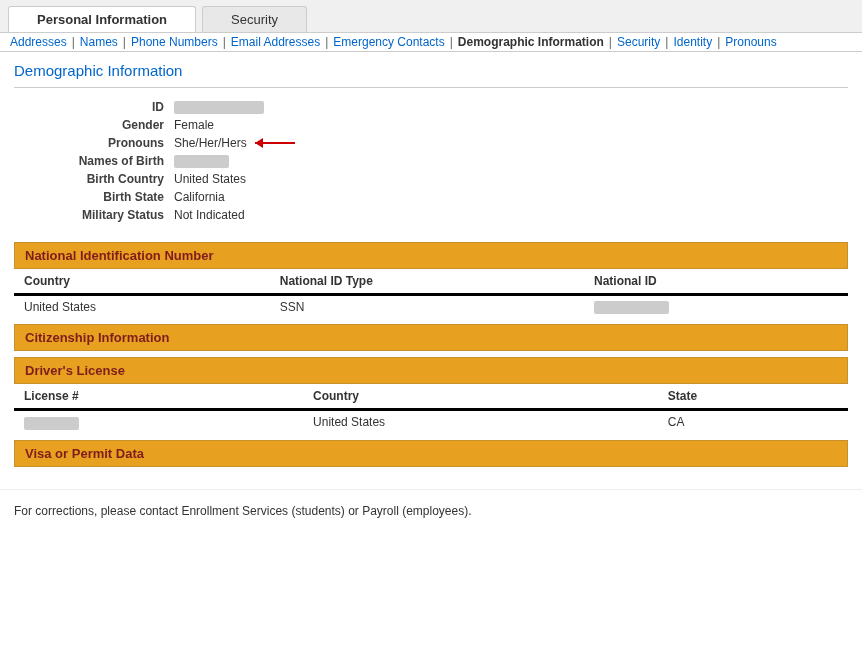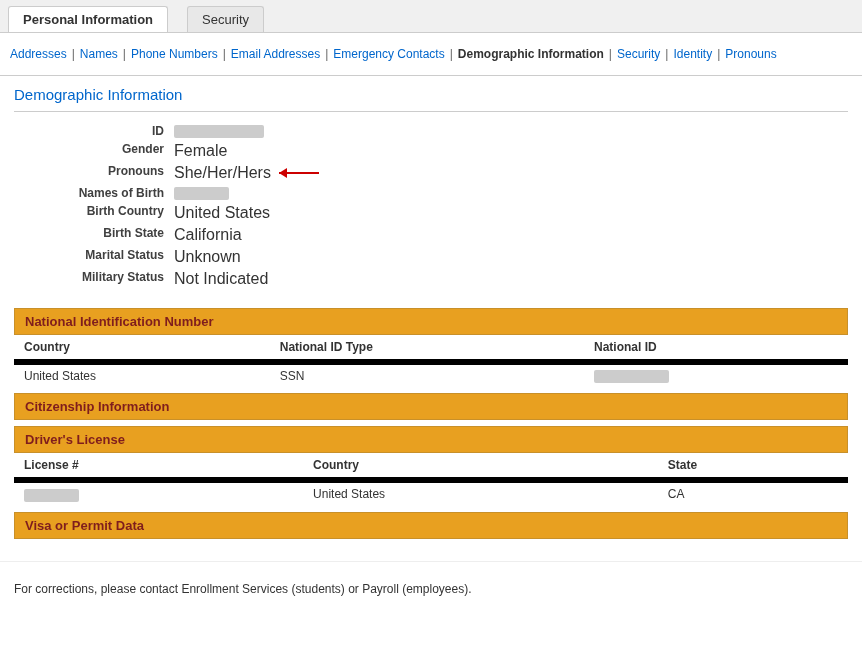--- a/index.html
+++ b/index.html
@@ -1,37 +1,37 @@
 <!DOCTYPE html>
 <html><head>
   <meta charset="utf-8">
   <style>
     * { box-sizing: border-box; margin: 0; padding: 0; }
     body { font-family: Arial, sans-serif; font-size: 13px; color: #333; background: #fff; }
 
     .tabs-container { display: flex; padding: 6px 8px 0 8px; background: #f0f0f0; border-bottom: 1px solid #ccc; }
     .tab {
-      padding: 5px 14px;
+      padding: 5px 28px;
       border: 1px solid #ccc;
       border-bottom: none;
       cursor: pointer;
       font-size: 13px;
       background: #e8e8e8;
       color: #333;
-      margin-right: 19px;
+      margin-right: 6px;
       border-radius: 3px 3px 0 0;
     }
     .tab.active {
       background: #fff;
       font-weight: bold;
       color: #333;
     }
 
     .nav-links {
-      padding: 14px 10px;
+      padding: 2px 10px;
       border-bottom: 1px solid #ccc;
       font-size: 12px;
       display: flex;
       flex-wrap: wrap;
       gap: 0;
       align-items: center;
       background: #fff;
     }
     .nav-link {
       color: #0066cc;
@@ -56,21 +56,21 @@
     .field-row { display: flex; margin-bottom: 4px; }
     .field-label {
       width: 140px;
       text-align: right;
       font-weight: bold;
       color: #404040;
       padding-right: 10px;
       font-size: 12px;
       flex-shrink: 0;
     }
-    .field-value { font-size: 16px; color: #333; display: flex; align-items: center; gap: 8px; }
+    .field-value { font-size: 12px; color: #333; display: flex; align-items: center; gap: 8px; }
     .blurred {
       display: inline-block;
       background: #ccc;
       color: transparent;
       border-radius: 2px;
       min-width: 80px;
       height: 13px;
       vertical-align: middle;
     }
     .blurred-sm {
@@ -115,35 +115,35 @@
       padding: 5px 10px;
       border: 1px solid #c8902a;
     }
 
     .data-table { width: 100%; border-collapse: collapse; }
     .data-table th {
       font-weight: bold;
       font-size: 12px;
       padding: 5px 10px;
       text-align: left;
-      border-bottom: 6px solid #000000;
+      border-bottom: 3px solid #000000;
       color: #333;
     }
     .data-table td {
       font-size: 12px;
       padding: 4px 10px;
       text-align: left;
       color: #333;
     }
     .data-table tr:last-child td { border-bottom: none; }
 
     .section-block { margin-bottom: 2px; }
 
     .footer-note {
-      padding: 20px 14px;
+      padding: 14px 14px;
       font-size: 12px;
       color: #333;
       border-top: 1px solid #eee;
       margin-top: 10px;
     }
   </style>
 </head>
 <body>
 
 <div>
@@ -209,24 +209,20 @@
     <div class="field-row">
       <div class="field-label">Birth Country</div>
       <div class="field-value">United States</div>
     </div>
 
     <div class="field-row">
       <div class="field-label">Birth State</div>
       <div class="field-value">California</div>
     </div>
 
-    <div class="field-row">
-      <div class="field-label">Marital Status</div>
-      <div class="field-value">Unknown</div>
-    </div>
 
     <div class="field-row">
       <div class="field-label">Military Status</div>
       <div class="field-value">Not Indicated</div>
     </div>
   </div>
 
   <div class="section-block table-section">
     <div class="table-header">National Identification Number</div>
     <table class="data-table">

